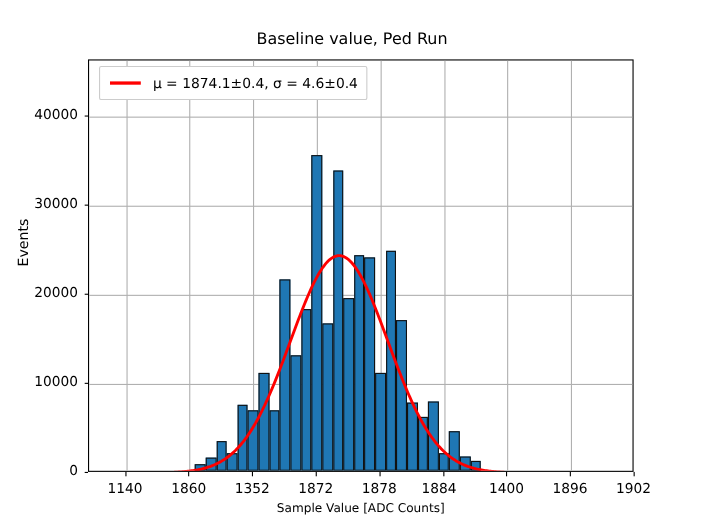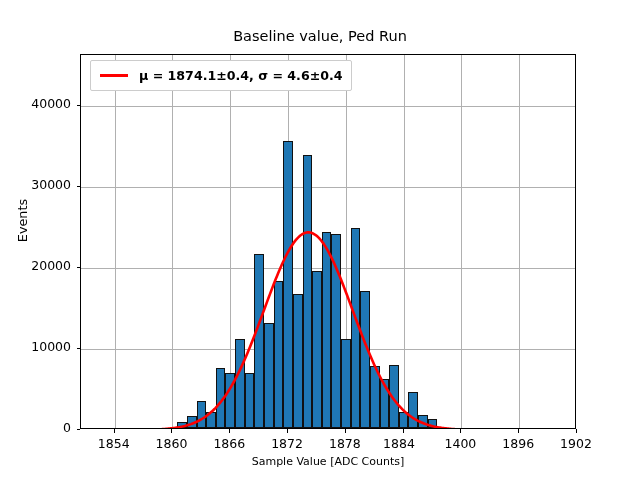--- a/index.html
+++ b/index.html
@@ -133,21 +133,20 @@
     background: #ffffff;
     border: 1px solid #cccccc;
     border-radius: 2px;
     padding: 5px 8px 5px 7px;
     box-sizing: border-box;
   }
   .legend-row {
     display: flex;
     align-items: center;
     height: 19px;
-    font-weight: bold;
   }
   .legend-key {
     width: 32px;
     display: flex;
     align-items: center;
     justify-content: center;
     margin-right: 9px;
   }
   .key-line {
     width: 28px;
@@ -222,25 +221,25 @@
           <div class="bar" style="left: 346.718px; width: 9.63107px; height: 8.90929px; background: rgb(31, 119, 180); border-color: rgb(17, 17, 17);"></div>
         </div>
       <svg id="fit-svg" preserveAspectRatio="none">
         <path id="fit-path" fill="none" stroke="#ff0000" stroke-width="2.6" stroke-linejoin="round" stroke-linecap="round" d="M0.00 375.00 L1.18 375.00 L2.36 375.00 L3.54 375.00 L4.72 375.00 L5.90 375.00 L7.09 375.00 L8.27 375.00 L9.45 375.00 L10.63 375.00 L11.81 375.00 L12.99 375.00 L14.17 375.00 L15.35 375.00 L16.53 375.00 L17.71 375.00 L18.90 375.00 L20.08 375.00 L21.26 375.00 L22.44 375.00 L23.62 374.99 L24.80 374.99 L25.98 374.99 L27.16 374.99 L28.34 374.99 L29.52 374.99 L30.70 374.99 L31.89 374.99 L33.07 374.99 L34.25 374.99 L35.43 374.98 L36.61 374.98 L37.79 374.98 L38.97 374.98 L40.15 374.97 L41.33 374.97 L42.51 374.97 L43.70 374.96 L44.88 374.96 L46.06 374.95 L47.24 374.95 L48.42 374.94 L49.60 374.94 L50.78 374.93 L51.96 374.92 L53.14 374.91 L54.32 374.90 L55.50 374.89 L56.69 374.88 L57.87 374.87 L59.05 374.85 L60.23 374.84 L61.41 374.82 L62.59 374.80 L63.77 374.78 L64.95 374.76 L66.13 374.74 L67.31 374.71 L68.50 374.68 L69.68 374.65 L70.86 374.61 L72.04 374.57 L73.22 374.53 L74.40 374.49 L75.58 374.44 L76.76 374.38 L77.94 374.33 L79.12 374.26 L80.30 374.20 L81.49 374.12 L82.67 374.04 L83.85 373.95 L85.03 373.86 L86.21 373.76 L87.39 373.65 L88.57 373.53 L89.75 373.40 L90.93 373.27 L92.11 373.12 L93.30 372.96 L94.48 372.79 L95.66 372.61 L96.84 372.41 L98.02 372.20 L99.20 371.98 L100.38 371.73 L101.56 371.48 L102.74 371.20 L103.92 370.91 L105.10 370.59 L106.29 370.26 L107.47 369.90 L108.65 369.52 L109.83 369.12 L111.01 368.69 L112.19 368.24 L113.37 367.76 L114.55 367.24 L115.73 366.70 L116.91 366.13 L118.10 365.52 L119.28 364.88 L120.46 364.21 L121.64 363.50 L122.82 362.75 L124.00 361.96 L125.18 361.12 L126.36 360.25 L127.54 359.33 L128.72 358.37 L129.90 357.36 L131.09 356.30 L132.27 355.19 L133.45 354.04 L134.63 352.83 L135.81 351.56 L136.99 350.24 L138.17 348.87 L139.35 347.44 L140.53 345.96 L141.71 344.41 L142.90 342.80 L144.08 341.14 L145.26 339.41 L146.44 337.63 L147.62 335.78 L148.80 333.87 L149.98 331.89 L151.16 329.86 L152.34 327.76 L153.52 325.59 L154.70 323.37 L155.89 321.08 L157.07 318.74 L158.25 316.33 L159.43 313.86 L160.61 311.34 L161.79 308.76 L162.97 306.12 L164.15 303.42 L165.33 300.68 L166.51 297.88 L167.70 295.04 L168.88 292.15 L170.06 289.22 L171.24 286.24 L172.42 283.23 L173.60 280.18 L174.78 277.10 L175.96 274.00 L177.14 270.87 L178.32 267.72 L179.50 264.55 L180.69 261.36 L181.87 258.17 L183.05 254.98 L184.23 251.79 L185.41 248.60 L186.59 245.42 L187.77 242.25 L188.95 239.10 L190.13 235.98 L191.31 232.89 L192.50 229.83 L193.68 226.81 L194.86 223.84 L196.04 220.91 L197.22 218.04 L198.40 215.24 L199.58 212.49 L200.76 209.82 L201.94 207.22 L203.12 204.70 L204.30 202.27 L205.49 199.92 L206.67 197.67 L207.85 195.52 L209.03 193.48 L210.21 191.54 L211.39 189.71 L212.57 187.99 L213.75 186.39 L214.93 184.92 L216.11 183.57 L217.30 182.34 L218.48 181.25 L219.66 180.29 L220.84 179.46 L222.02 178.77 L223.20 178.22 L224.38 177.80 L225.56 177.53 L226.74 177.39 L227.92 177.40 L229.10 177.54 L230.29 177.83 L231.47 178.25 L232.65 178.81 L233.83 179.51 L235.01 180.35 L236.19 181.32 L237.37 182.42 L238.55 183.66 L239.73 185.02 L240.91 186.50 L242.10 188.10 L243.28 189.83 L244.46 191.66 L245.64 193.61 L246.82 195.67 L248.00 197.82 L249.18 200.08 L250.36 202.43 L251.54 204.87 L252.72 207.39 L253.90 210.00 L255.09 212.68 L256.27 215.42 L257.45 218.24 L258.63 221.11 L259.81 224.04 L260.99 227.02 L262.17 230.04 L263.35 233.10 L264.53 236.19 L265.71 239.32 L266.90 242.47 L268.08 245.63 L269.26 248.81 L270.44 252.00 L271.62 255.20 L272.80 258.39 L273.98 261.58 L275.16 264.76 L276.34 267.93 L277.52 271.08 L278.70 274.21 L279.89 277.31 L281.07 280.39 L282.25 283.44 L283.43 286.45 L284.61 289.42 L285.79 292.35 L286.97 295.23 L288.15 298.07 L289.33 300.87 L290.51 303.61 L291.70 306.30 L292.88 308.93 L294.06 311.51 L295.24 314.03 L296.42 316.50 L297.60 318.90 L298.78 321.24 L299.96 323.52 L301.14 325.74 L302.32 327.90 L303.50 330.00 L304.69 332.03 L305.87 334.00 L307.05 335.91 L308.23 337.75 L309.41 339.53 L310.59 341.25 L311.77 342.92 L312.95 344.52 L314.13 346.06 L315.31 347.54 L316.50 348.97 L317.68 350.34 L318.86 351.65 L320.04 352.91 L321.22 354.12 L322.40 355.27 L323.58 356.37 L324.76 357.43 L325.94 358.44 L327.12 359.40 L328.30 360.31 L329.49 361.18 L330.67 362.01 L331.85 362.80 L333.03 363.55 L334.21 364.26 L335.39 364.93 L336.57 365.57 L337.75 366.17 L338.93 366.74 L340.11 367.28 L341.30 367.79 L342.48 368.27 L343.66 368.72 L344.84 369.15 L346.02 369.55 L347.20 369.93 L348.38 370.28 L349.56 370.62 L350.74 370.93 L351.92 371.22 L353.10 371.50 L354.29 371.75 L355.47 371.99 L356.65 372.22 L357.83 372.43 L359.01 372.62 L360.19 372.80 L361.37 372.97 L362.55 373.13 L363.73 373.28 L364.91 373.41 L366.10 373.54 L367.28 373.66 L368.46 373.77 L369.64 373.87 L370.82 373.96 L372.00 374.05 L373.18 374.13 L374.36 374.20 L375.54 374.27 L376.72 374.33 L377.90 374.39 L379.09 374.44 L380.27 374.49 L381.45 374.54 L382.63 374.58 L383.81 374.61 L384.99 374.65 L386.17 374.68 L387.35 374.71 L388.53 374.74 L389.71 374.76 L390.90 374.78 L392.08 374.80 L393.26 374.82 L394.44 374.84 L395.62 374.86 L396.80 374.87 L397.98 374.88 L399.16 374.89 L400.34 374.90 L401.52 374.91 L402.70 374.92 L403.89 374.93 L405.07 374.94 L406.25 374.94 L407.43 374.95 L408.61 374.95 L409.79 374.96 L410.97 374.96 L412.15 374.97 L413.33 374.97 L414.51 374.97 L415.70 374.98 L416.88 374.98 L418.06 374.98 L419.24 374.98 L420.42 374.99 L421.60 374.99 L422.78 374.99 L423.96 374.99 L425.14 374.99 L426.32 374.99 L427.50 374.99 L428.69 374.99 L429.87 374.99 L431.05 374.99 L432.23 375.00 L433.41 375.00 L434.59 375.00 L435.77 375.00 L436.95 375.00 L438.13 375.00 L439.31 375.00 L440.50 375.00 L441.68 375.00 L442.86 375.00 L444.04 375.00 L445.22 375.00 L446.40 375.00 L447.58 375.00 L448.76 375.00 L449.94 375.00 L451.12 375.00 L452.30 375.00 L453.49 375.00 L454.67 375.00 L455.85 375.00 L457.03 375.00 L458.21 375.00 L459.39 375.00 L460.57 375.00 L461.75 375.00 L462.93 375.00 L464.11 375.00 L465.30 375.00 L466.48 375.00 L467.66 375.00 L468.84 375.00 L470.02 375.00 L471.20 375.00 L472.38 375.00 L473.56 375.00 L474.74 375.00 L475.92 375.00 L477.10 375.00 L478.29 375.00 L479.47 375.00 L480.65 375.00 L481.83 375.00 L483.01 375.00 L484.19 375.00 L485.37 375.00 L486.55 375.00 L487.73 375.00 L488.91 375.00 L490.10 375.00 L491.28 375.00 L492.46 375.00 L493.64 375.00 L494.82 375.00 L496.00 375.00"></path>
       </svg>
     </div>
   </div>
 
   <div id="xticks">
       <div class="xtick-mark" style="left: 113.709px;"></div>
-      <div class="xtick-label" style="left: 113.709px;">1854</div>
+      <div class="xtick-label" style="left: 113.709px;">1140</div>
       <div class="xtick-mark" style="left: 171.495px;"></div>
       <div class="xtick-label" style="left: 171.495px;">1860</div>
       <div class="xtick-mark" style="left: 229.282px;"></div>
-      <div class="xtick-label" style="left: 229.282px;">1866</div>
+      <div class="xtick-label" style="left: 229.282px;">1352</div>
       <div class="xtick-mark" style="left: 287.068px;"></div>
       <div class="xtick-label" style="left: 287.068px;">1872</div>
       <div class="xtick-mark" style="left: 344.854px;"></div>
       <div class="xtick-label" style="left: 344.854px;">1878</div>
       <div class="xtick-mark" style="left: 402.641px;"></div>
       <div class="xtick-label" style="left: 399px;">1884</div>
       <div class="xtick-mark" style="left: 460.427px;"></div>
       <div class="xtick-label" style="left: 460.427px;">1400</div>
       <div class="xtick-mark" style="left: 518.214px;"></div>
       <div class="xtick-label" style="left: 518.214px;">1896</div>

